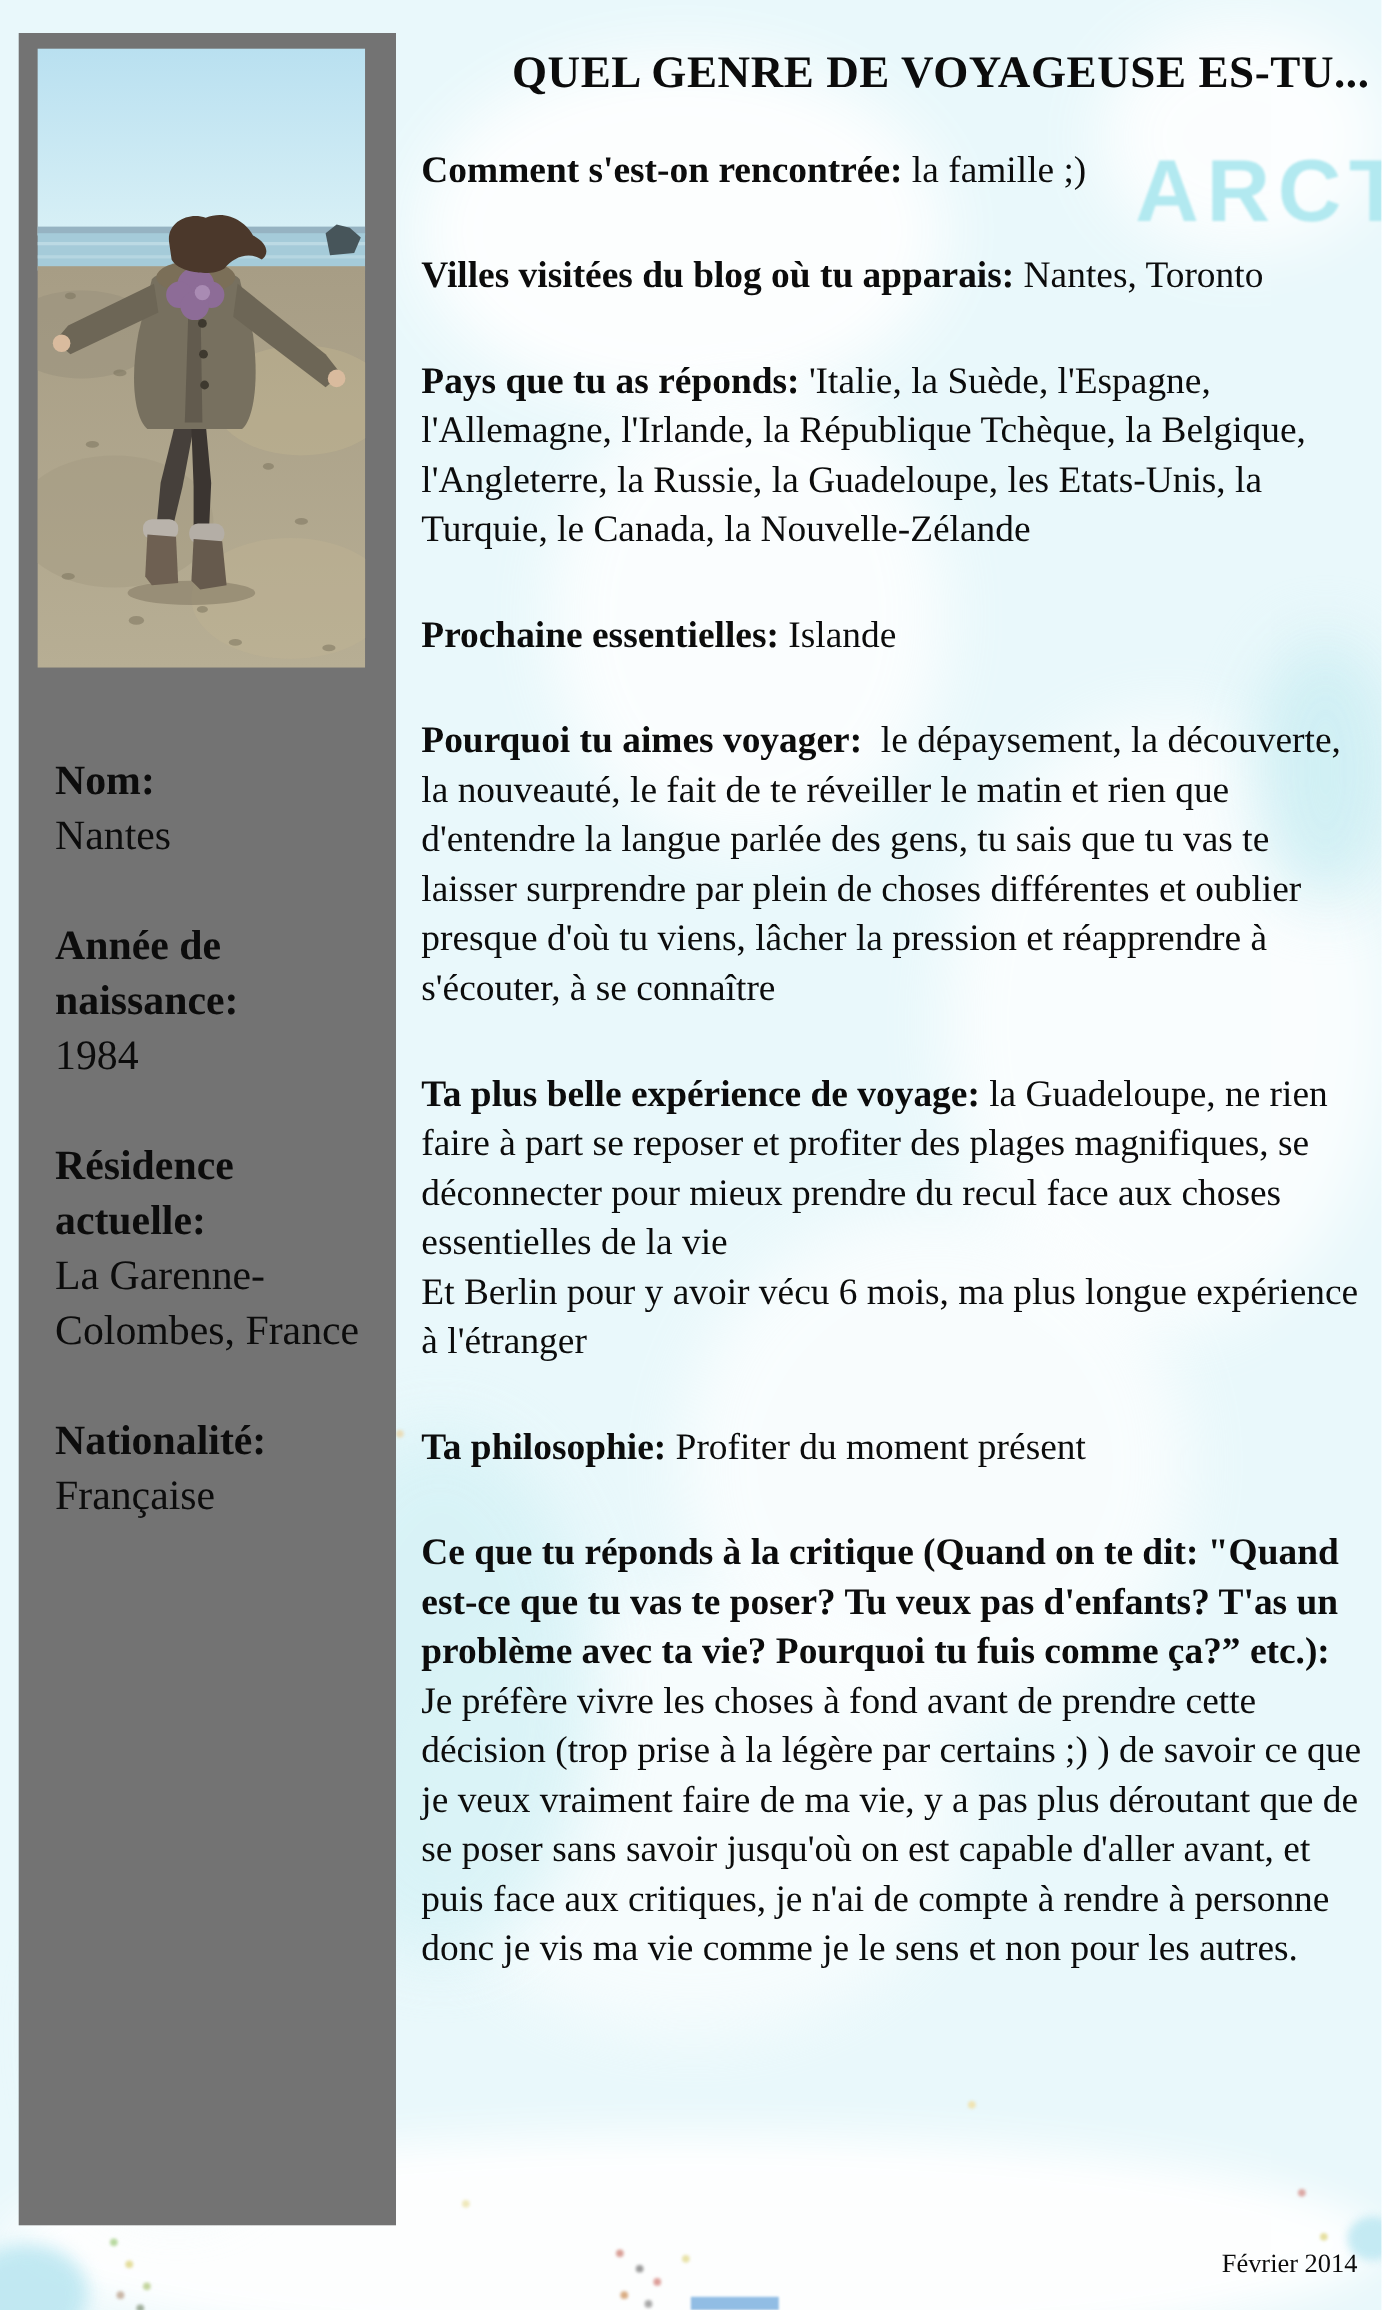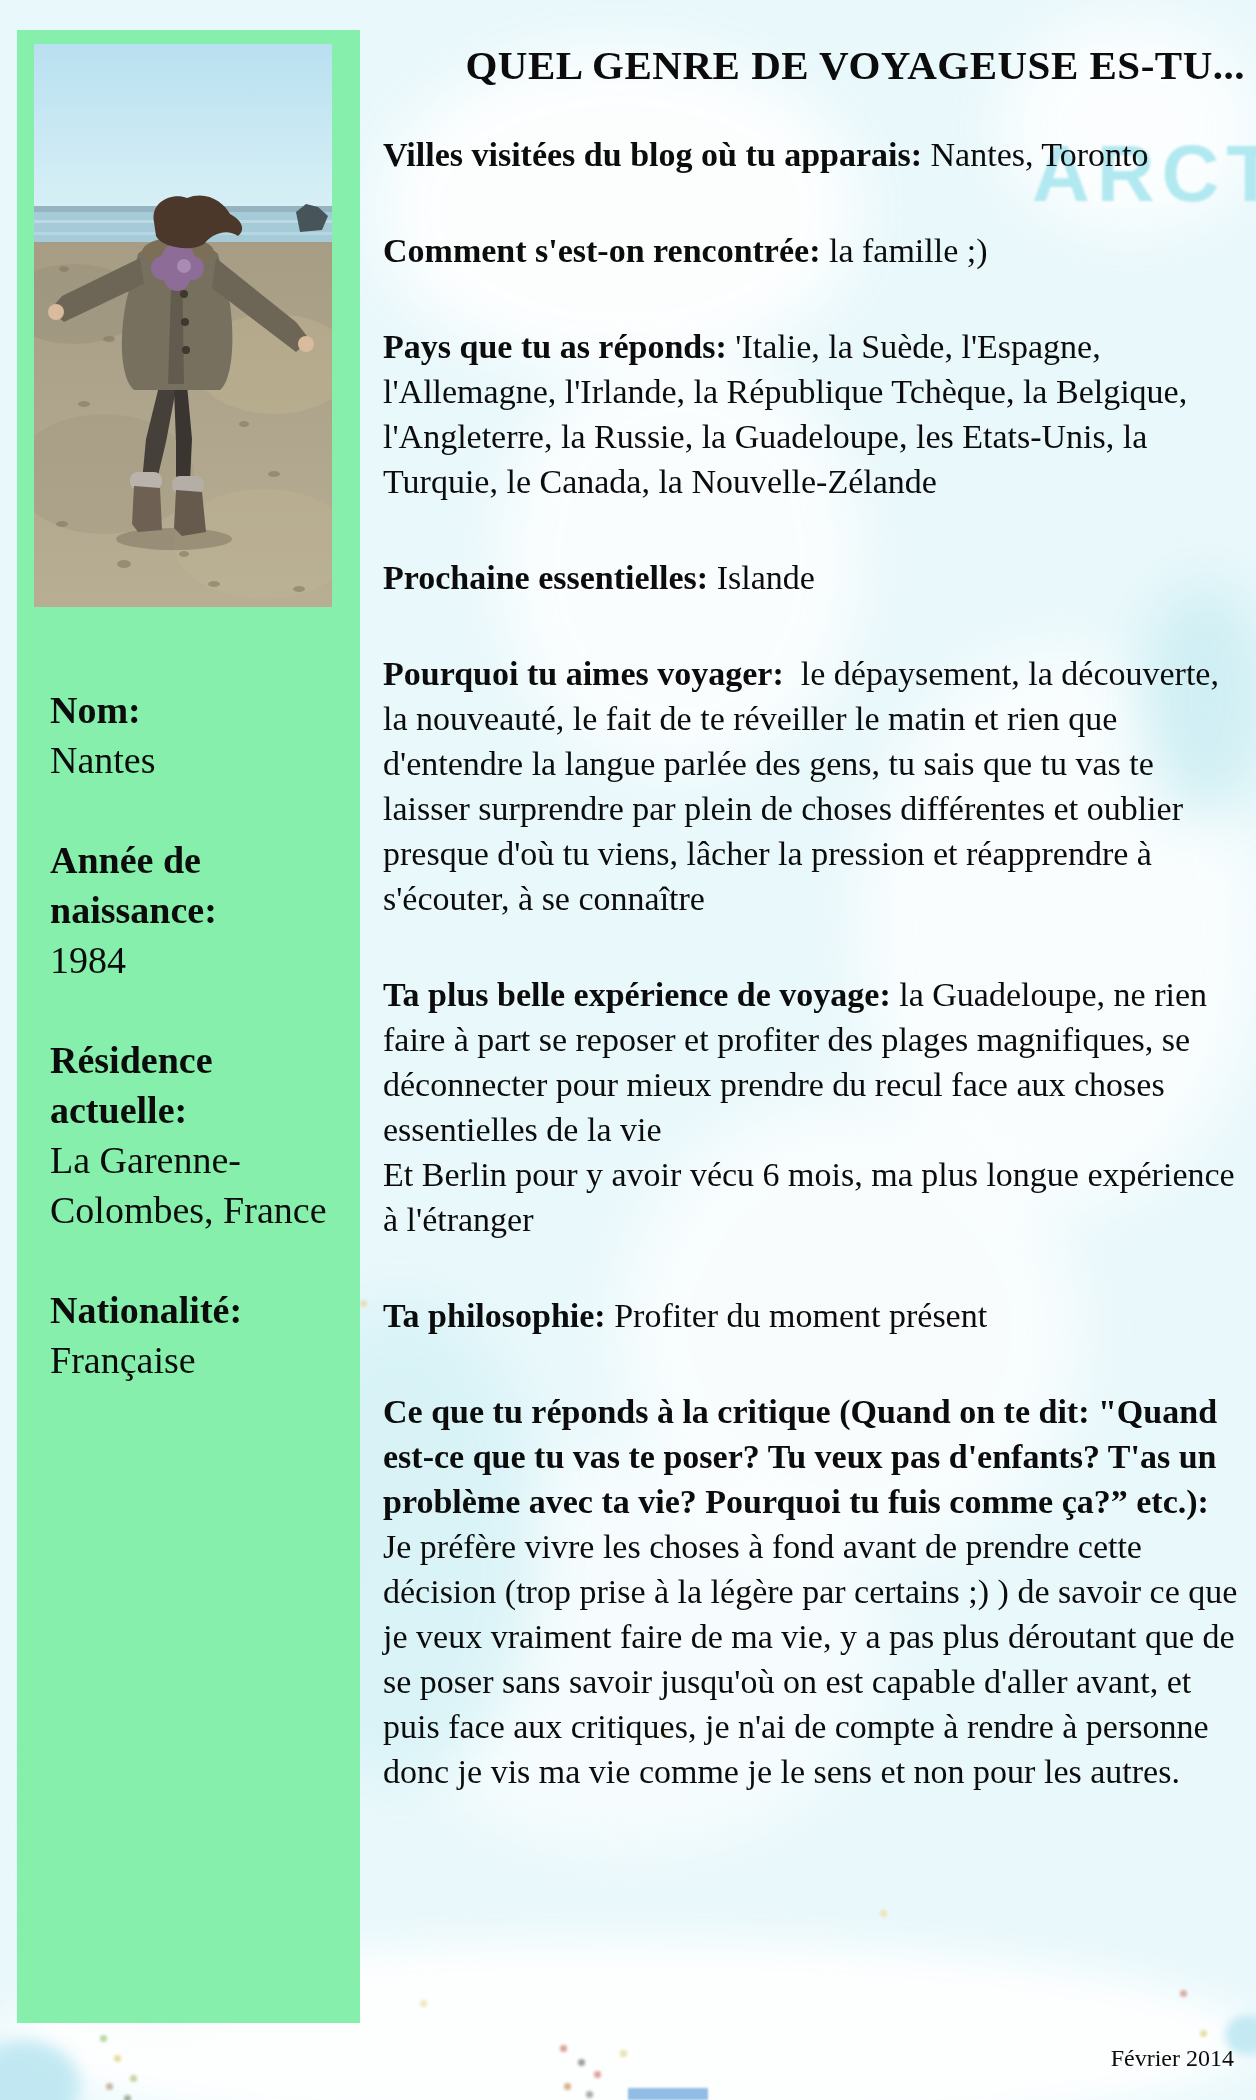--- a/index.html
+++ b/index.html
@@ -11,21 +11,21 @@
   .deco{position:absolute; z-index:0; pointer-events:none;}
   .blob{border-radius:50%; filter:blur(28px);}
   .map-label{
     font-family:"Liberation Sans", sans-serif; font-weight:bold;
     letter-spacing:7px; color:#b2e9f0; filter:blur(1px);
   }
   .speck{width:7px;height:7px;border-radius:50%;filter:blur(1.5px);}
   
   .sidebar{
     position:absolute; z-index:1; left:17px; top:30px; width:343px; height:1993px;
-    background:#86efac;
+    background:#737373;
   }
   .photo{
     display:block; margin:14px 0 0 17px; width:298px; height:563px;
   }
   .info{
     padding:78px 28px 0 33px; font-size:38px; line-height:50px;
   }
   .field{margin:0 0 50px 0;}
   .s-label{font-weight:bold;}
   
@@ -168,24 +168,24 @@
         <div class="s-label">Nationalité:</div>
         <div class="s-value">Française</div>
       </div>
     </div>
   </aside>
 
   <main class="main">
     <h1 class="title">QUEL GENRE DE VOYAGEUSE ES-TU...</h1>
 
     <p class="qa">
+      <b class="qa-label">Comment s'est-on rencontrée:</b><span class="qa-answer"> la famille ;)</span>
+    </p>
+    <p class="qa">
       <b class="qa-label">Villes visitées du blog où tu apparais:</b><span class="qa-answer"> Nantes, Toronto</span>
-    </p>
-    <p class="qa">
-      <b class="qa-label">Comment s'est-on rencontrée:</b><span class="qa-answer"> la famille ;)</span>
     </p>
     <p class="qa">
       <b class="qa-label">Pays que tu as réponds:</b><span class="qa-answer"> 'Italie, la Suède, l'Espagne, l'Allemagne, l'Irlande, la République Tchèque, la Belgique, l'Angleterre, la Russie, la Guadeloupe, les Etats-Unis, la Turquie, le Canada, la Nouvelle-Zélande</span>
     </p>
     <p class="qa">
       <b class="qa-label">Prochaine essentielles:</b><span class="qa-answer"> Islande</span>
     </p>
     <p class="qa">
       <b class="qa-label">Pourquoi tu aimes voyager:</b><span class="qa-answer">  le dépaysement, la découverte, la nouveauté, le fait de te réveiller le matin et rien que d'entendre la langue parlée des gens, tu sais que tu vas te laisser surprendre par plein de choses différentes et oublier presque d'où tu viens, lâcher la pression et réapprendre à s'écouter, à se connaître</span>
     </p>

